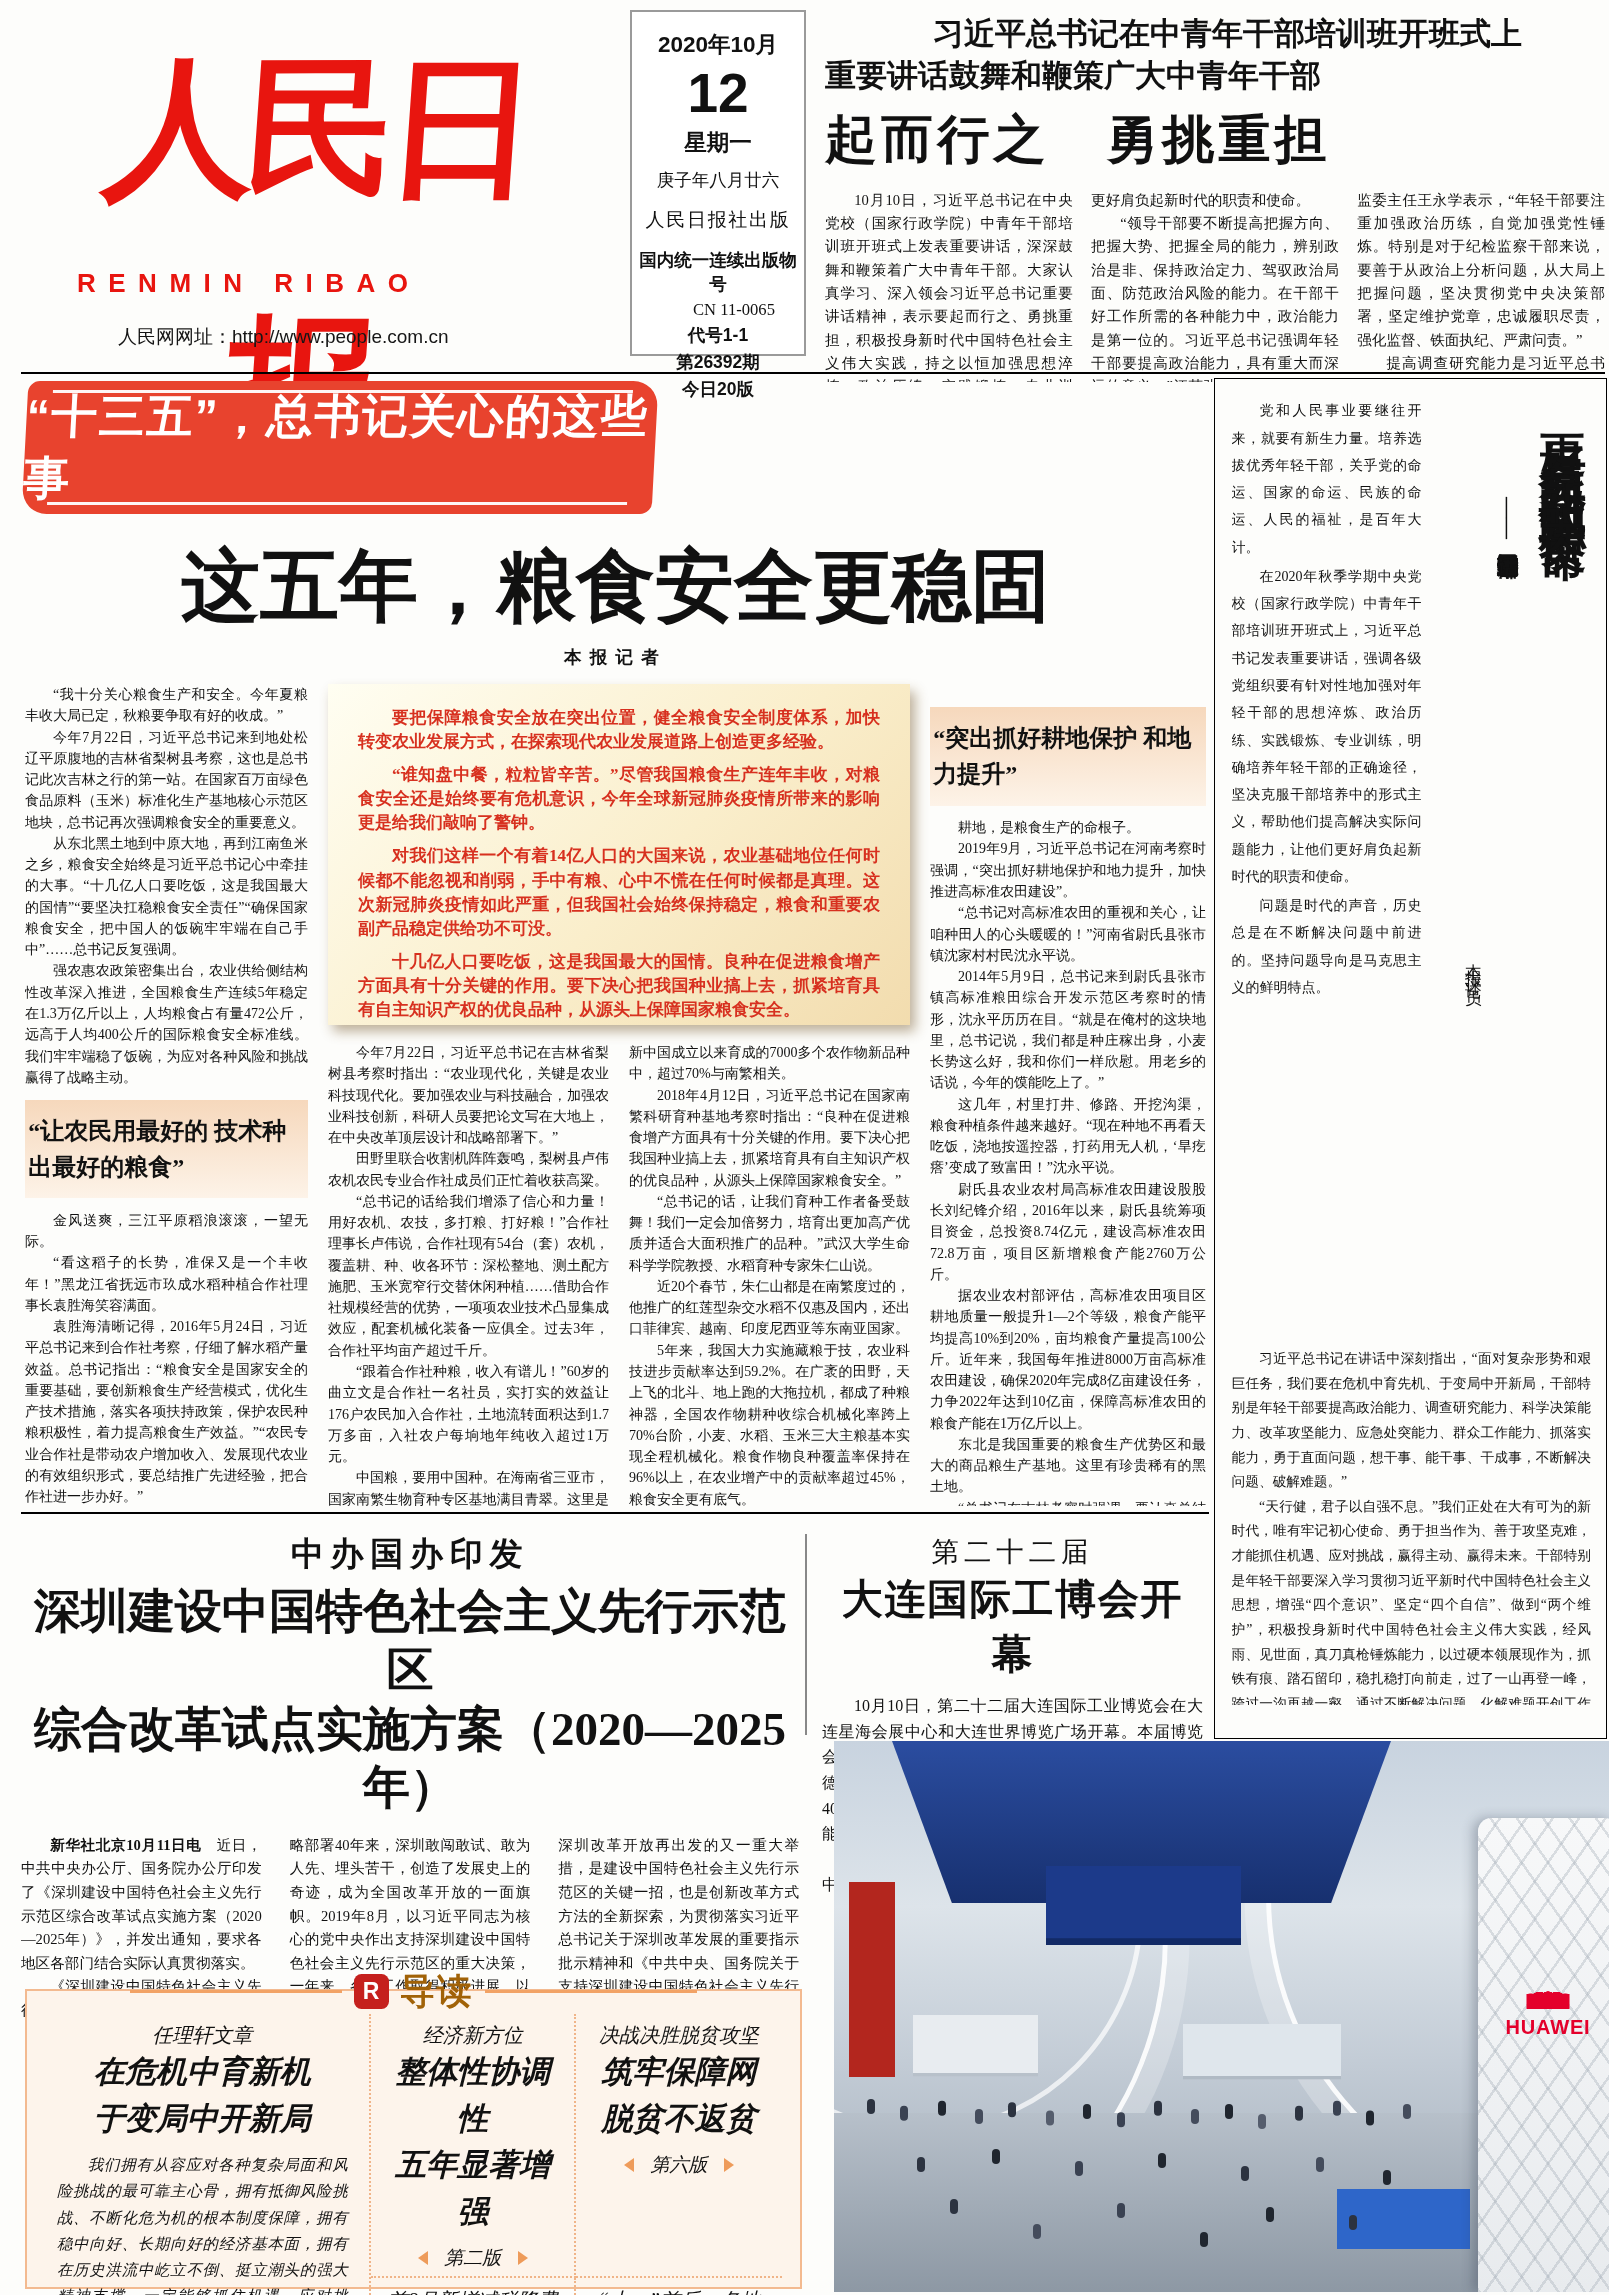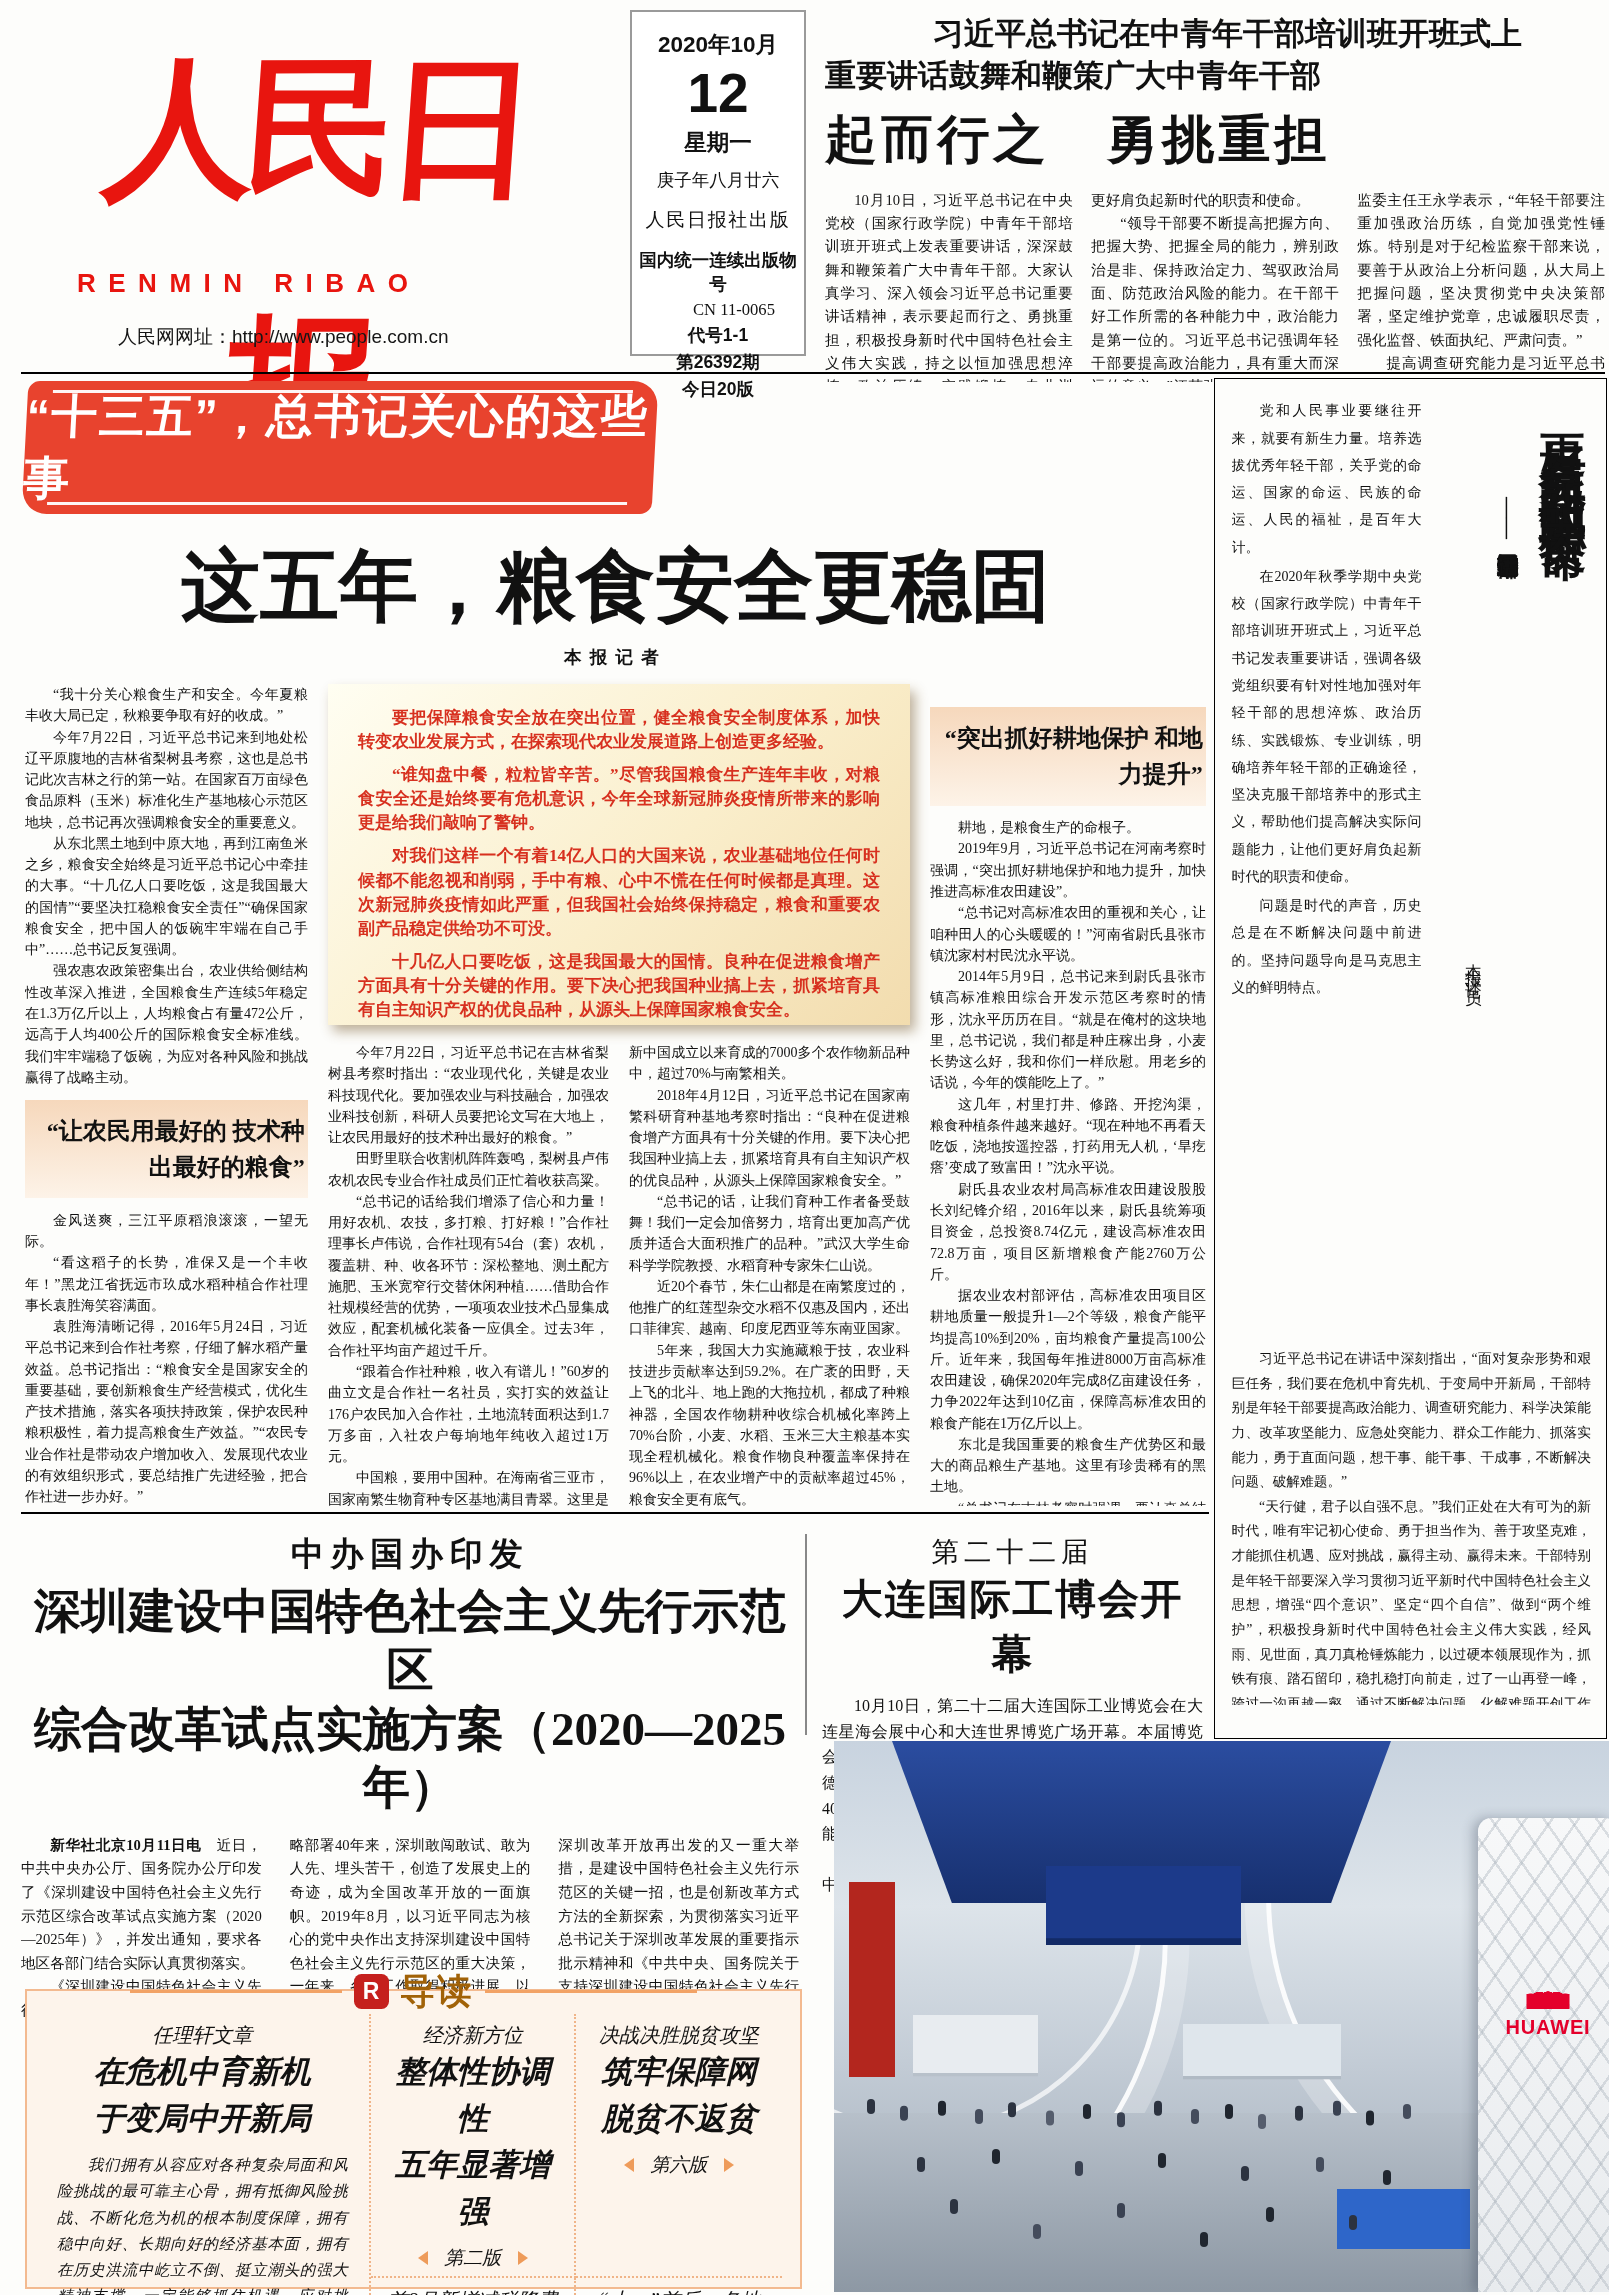--- a/index.html
+++ b/index.html
@@ -46,21 +46,21 @@
   .banner-text{color:#fff;font-size:46px;font-weight:900;font-family:"Liberation Sans",sans-serif;letter-spacing:1.7px;}
   .main-headline{left:25px;top:534px;width:1181px;text-align:center;font-size:79px;font-weight:900;
                  font-family:"Liberation Sans","DejaVu Sans",sans-serif;white-space:nowrap;}
   .main-byline{left:25px;top:645px;width:1181px;text-align:center;font-size:17.5px;font-weight:700;letter-spacing:8.3px;}
   .main-cols{left:25px;top:684px;width:1181px;height:822px;}
   .mcol{position:absolute;top:0;font-size:14px;line-height:1.52;overflow:hidden;}
   .mc1{left:0;width:283px;height:822px;}
   .mc4{left:905px;width:276px;height:822px;}
   .mc2{left:303px;top:358px;width:281px;height:464px;}
   .mc3{left:604px;top:358px;width:281px;height:464px;}
-  .subhead{margin:11.6px 0;background:linear-gradient(180deg,#f6d8bc,#fdf3e8);text-align:right;
+  .subhead{margin:11.6px 0;background:linear-gradient(180deg,#f6d8bc,#fdf3e8);text-align:left;
            font-size:24px;font-weight:800;padding:13.3px 3.3px;line-height:1.5;text-indent:0;}
   .quote-box{left:303px;top:0;width:582px;height:341px;box-sizing:border-box;padding:21.6px 30px;
              background:linear-gradient(135deg,#fffef2 0%,#faeecb 55%,#f2dcae 100%);
              box-shadow:5px 6.7px 11.6px rgba(110,80,30,.45);color:#d7301f;overflow:hidden;}
   .q-para{font-size:17px;line-height:1.42;font-weight:600;text-indent:2em;text-align:justify;margin-bottom:9.1px;}
 
   
   .commentary{left:1214px;top:378px;width:393px;height:1361px;border:1.7px solid #000;box-sizing:border-box;
               padding:18.3px 15px 13.3px 16.6px;background:#fdfdfb;}
   .comm-top{display:flex;height:938px;overflow:hidden;}
@@ -217,21 +217,21 @@
 
     <div class="abs quote-box">
       <p class="q-para">要把保障粮食安全放在突出位置，健全粮食安全制度体系，加快转变农业发展方式，在探索现代农业发展道路上创造更多经验。</p>
       <p class="q-para">“谁知盘中餐，粒粒皆辛苦。”尽管我国粮食生产连年丰收，对粮食安全还是始终要有危机意识，今年全球新冠肺炎疫情所带来的影响更是给我们敲响了警钟。</p>
       <p class="q-para">对我们这样一个有着14亿人口的大国来说，农业基础地位任何时候都不能忽视和削弱，手中有粮、心中不慌在任何时候都是真理。这次新冠肺炎疫情如此严重，但我国社会始终保持稳定，粮食和重要农副产品稳定供给功不可没。</p>
       <p class="q-para">十几亿人口要吃饭，这是我国最大的国情。良种在促进粮食增产方面具有十分关键的作用。要下决心把我国种业搞上去，抓紧培育具有自主知识产权的优良品种，从源头上保障国家粮食安全。</p>
 
     </div>
 
     <div class="mcol mc2">
-      <p class="para">今年7月22日，习近平总书记在吉林省梨树县考察时指出：“农业现代化，关键是农业科技现代化。要加强农业与科技融合，加强农业科技创新，科研人员要把论文写在大地上，让农民用最好的技术种出最好的粮食。”</p>
+      <p class="para">今年7月22日，习近平总书记在吉林省梨树县考察时指出：“农业现代化，关键是农业科技现代化。要加强农业与科技融合，加强农业科技创新，科研人员要把论文写在大地上，在中央改革顶层设计和战略部署下。”</p>
       <p class="para">田野里联合收割机阵阵轰鸣，梨树县卢伟农机农民专业合作社成员们正忙着收获高粱。</p>
       <p class="para">“总书记的话给我们增添了信心和力量！用好农机、农技，多打粮、打好粮！”合作社理事长卢伟说，合作社现有54台（套）农机，覆盖耕、种、收各环节：深松整地、测土配方施肥、玉米宽窄行交替休闲种植……借助合作社规模经营的优势，一项项农业技术凸显集成效应，配套机械化装备一应俱全。过去3年，合作社平均亩产超过千斤。</p>
       <p class="para">“跟着合作社种粮，收入有谱儿！”60岁的曲立文是合作社一名社员，实打实的效益让176户农民加入合作社，土地流转面积达到1.7万多亩，入社农户每垧地年纯收入超过1万元。</p>
       <p class="para">中国粮，要用中国种。在海南省三亚市，国家南繁生物育种专区基地满目青翠。这里是我国的种业“硅谷”、种子供给的常备库。</p>
     </div>
 
     <div class="mcol mc3">
       <p class="cont">新中国成立以来育成的7000多个农作物新品种中，超过70%与南繁相关。</p>
       <p class="para">2018年4月12日，习近平总书记在国家南繁科研育种基地考察时指出：“良种在促进粮食增产方面具有十分关键的作用。要下决心把我国种业搞上去，抓紧培育具有自主知识产权的优良品种，从源头上保障国家粮食安全。”</p>
       <p class="para">“总书记的话，让我们育种工作者备受鼓舞！我们一定会加倍努力，培育出更加高产优质并适合大面积推广的品种。”武汉大学生命科学学院教授、水稻育种专家朱仁山说。</p>

